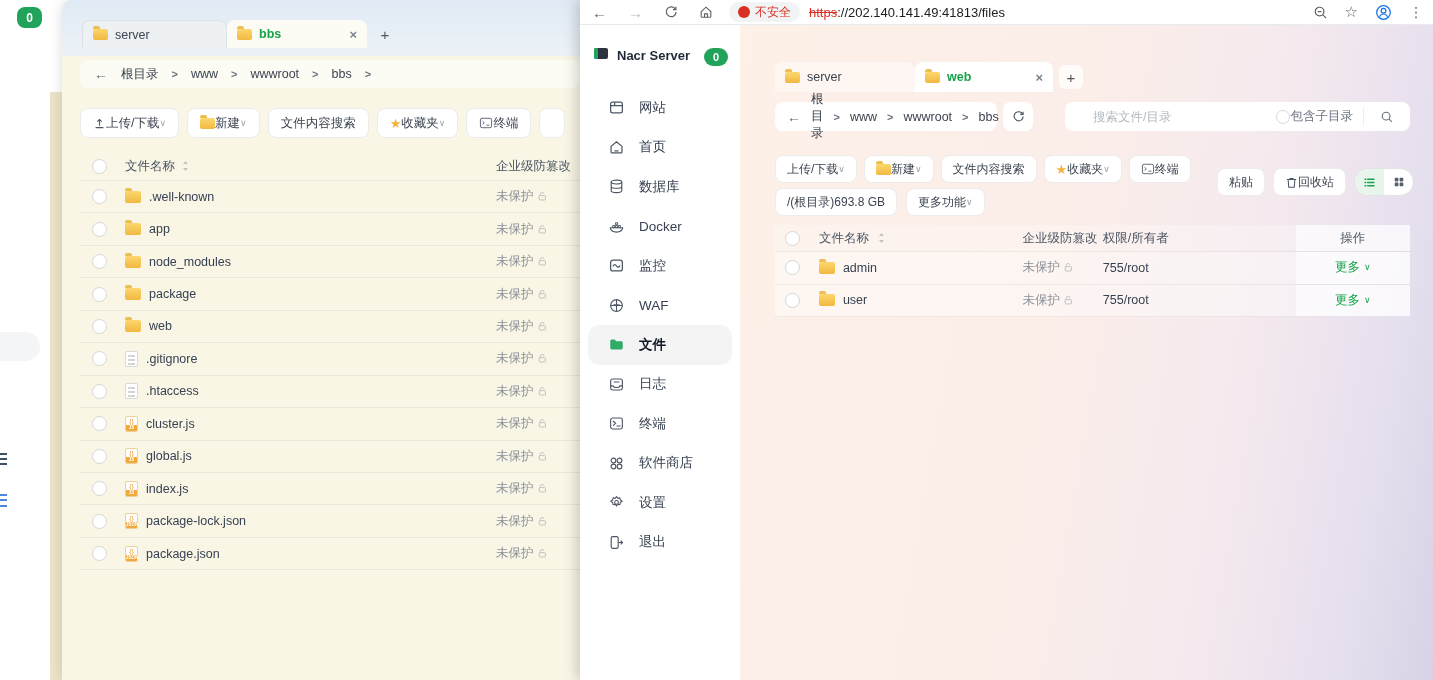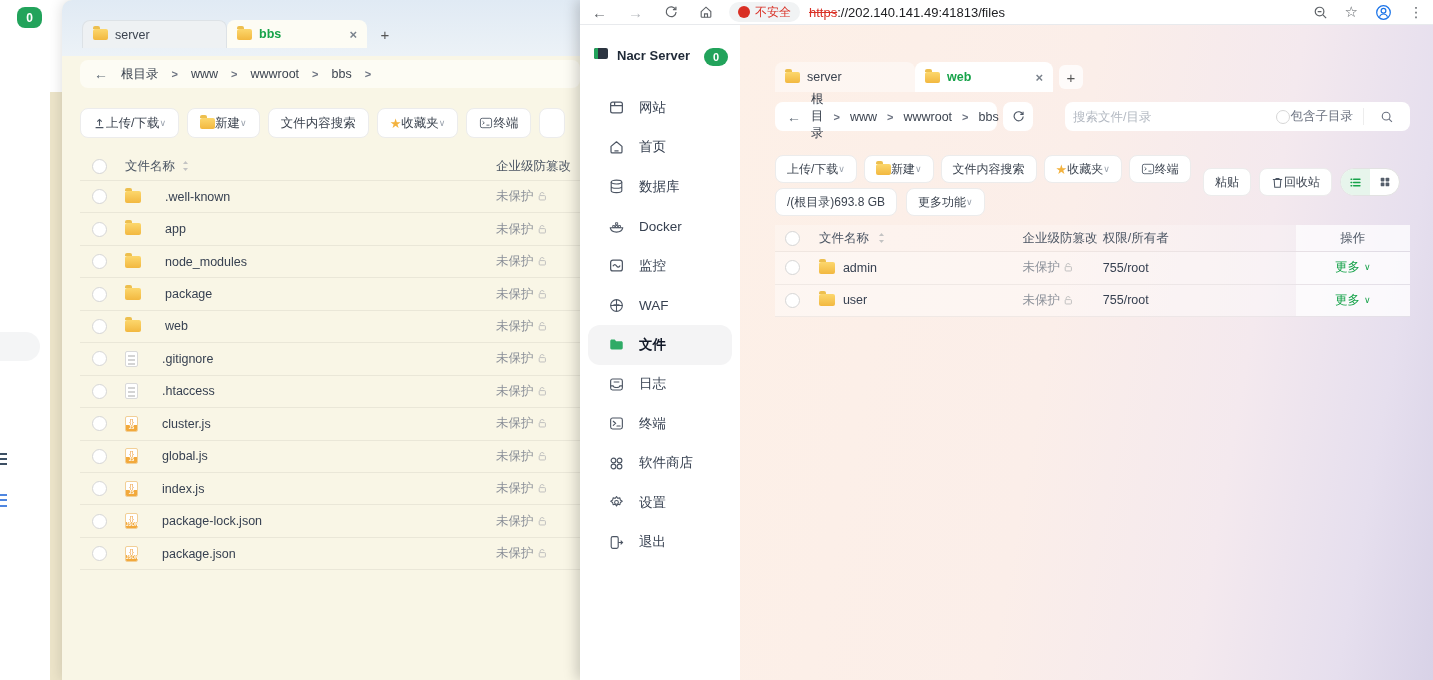--- a/index.html
+++ b/index.html
@@ -38,21 +38,21 @@
   .tab-add { width:24px; height:24px; margin:2px 0 0 6px; border-radius:6px; display:flex; align-items:center; justify-content:center; color:#555; font-size:15px; }
   .lw-top .tab.inactive { width:145px; background:#eef1f3; border:1px solid #dde2e6; border-bottom:none; color:#3c4450; }
   .lw-top .tab.active { width:140px; background:#fdfcf4; color:#17a34a; font-weight:bold; }
   .lw-crumb { position:absolute; left:18px; top:60px; width:500px; height:28px; background:#fdfcf4; border-radius:8px; display:flex; align-items:center; gap:13px; padding:0 14px; font-size:12.5px; color:#3c4450; }
   .back-ar { color:#5f6a76; font-size:14px; }
   .lw-toolbar { position:absolute; left:18px; top:108px; display:flex; gap:8px; }
   .lw-table { position:absolute; left:18px; top:152px; width:500px; }
   .lw-hrow, .lw-row { display:flex; align-items:center; padding:0 0 0 12px; border-bottom:1px solid rgba(0,0,0,.06); }
   .lw-hrow { height:29px; font-size:12.5px; color:#4b5563; }
   .lw-row { height:32.45px; font-size:12.5px; color:#374151; }
-  .lw-name { margin-left:24px; }
+  .lw-name { margin-left:8px; }
   .lw-tamper { margin-left:auto; width:84px; display:flex; align-items:center; gap:3px; color:#8a8f98; white-space:nowrap; }
   .lw-row .cb, .lw-hrow .cb { margin-right:18px; }
 
   
   .bwin { position:absolute; left:580px; top:0; width:853px; height:680px; background:#fff; box-shadow:-4px 0 12px rgba(0,0,0,.18); }
   .chrome { height:25px; display:flex; align-items:center; padding:0 10px 0 12px; border-bottom:1px solid #e8eaed; background:#fff; }
   .chrome .navs { display:flex; align-items:center; gap:21px; color:#5f6368; }
   .chrome .navs .dis { color:#b6b9be; }
   .chrome .arrow { font-size:15px; line-height:1; }
   .sec-chip { margin-left:16px; display:flex; align-items:center; gap:5px; background:#f1f3f4; border-radius:10px; height:20px; padding:0 9px; }
@@ -79,31 +79,31 @@
 
   
   .main { position:relative; flex:1; background:linear-gradient(100deg,#fdf0e7 0%,#fbeee9 45%,#f4e9ee 70%,#e6dfee 88%,#d8d2e7 100%); overflow:hidden; }
   .m-tabs { position:absolute; left:35px; top:37px; display:flex; align-items:flex-end; }
   .m-tabs .tab.inactive { width:140px; background:rgba(255,255,255,.42); color:#3c4450; height:30px; }
   .m-tabs .tab.active { width:138px; background:#fff; color:#17a34a; font-weight:bold; height:30px; }
   .m-tabs .tab-add { background:rgba(255,255,255,.75); margin-bottom:3px; }
   .m-crumb { position:absolute; left:35px; top:77px; width:222px; height:29px; background:#fff; border-radius:8px; display:flex; align-items:center; gap:10px; padding:0 12px; font-size:12.5px; color:#3c4450; }
   .m-refresh { position:absolute; left:263px; top:77px; width:30px; height:29px; background:#fff; border-radius:8px; display:flex; align-items:center; justify-content:center; }
   .m-search { position:absolute; left:325px; top:77px; width:345px; height:29px; background:#fff; border-radius:8px; display:flex; align-items:center; overflow:hidden; }
-  .m-search input { border:none; outline:none; flex:1; min-width:0; padding:0 8px; font-size:12.5px; font-family:inherit; color:#374151; background:transparent; }
+  .m-search input { border:none; outline:none; flex:1; min-width:0; padding:0 28px; font-size:12.5px; font-family:inherit; color:#374151; background:transparent; }
   .m-search input::placeholder { color:#b3b9c2; }
   .inc-sub { display:flex; align-items:center; gap:1px; font-size:12.5px; color:#6b7280; white-space:nowrap; padding-right:10px; }
   .inc-sub .cb { width:14px; height:14px; }
   .m-search .divider { width:1px; height:17px; background:#ededed; }
   .m-search .sbtn { width:46px; height:100%; display:flex; align-items:center; justify-content:center; }
   .m-crumb2 { position:absolute; left:63px; top:131px; display:flex; align-items:center; gap:12px; font-size:12.5px; color:#3c4450; }
   .m-tb1 { position:absolute; left:35px; top:130px; display:flex; gap:7px; }
   .m-tb2 { position:absolute; left:35px; top:163px; display:flex; gap:9px; }
   .m-tb1 .btn, .m-tb2 .btn, .m-right .btn { height:28px; font-size:12px; padding:0 11px; }
-  .m-right { position:absolute; right:33px; top:143px; display:flex; gap:8px; align-items:center; }
+  .m-right { position:absolute; right:19px; top:143px; display:flex; gap:8px; align-items:center; }
   .view-toggle { display:flex; height:28px; border:1px solid #e2e2e2; border-radius:14px; background:#fff; overflow:hidden; }
   .view-toggle .vt { width:29px; display:flex; align-items:center; justify-content:center; }
   .view-toggle .vt.on { background:#e7f5ec; }
 
   .m-table { position:absolute; left:35px; top:200px; width:635px; }
   .m-hrow, .m-row { display:flex; align-items:center; border-bottom:1px solid rgba(0,0,0,.05); }
   .m-hrow { height:27px; font-size:12.5px; color:#4b5563; background:rgba(255,255,255,.25); }
   .m-row { height:32.5px; font-size:12.5px; color:#374151; background:rgba(255,255,255,.42); }
   .mc-check { width:45px; display:flex; justify-content:flex-start; padding-left:10px; }
   .mc-name { width:210px; display:flex; align-items:center; gap:8px; }

